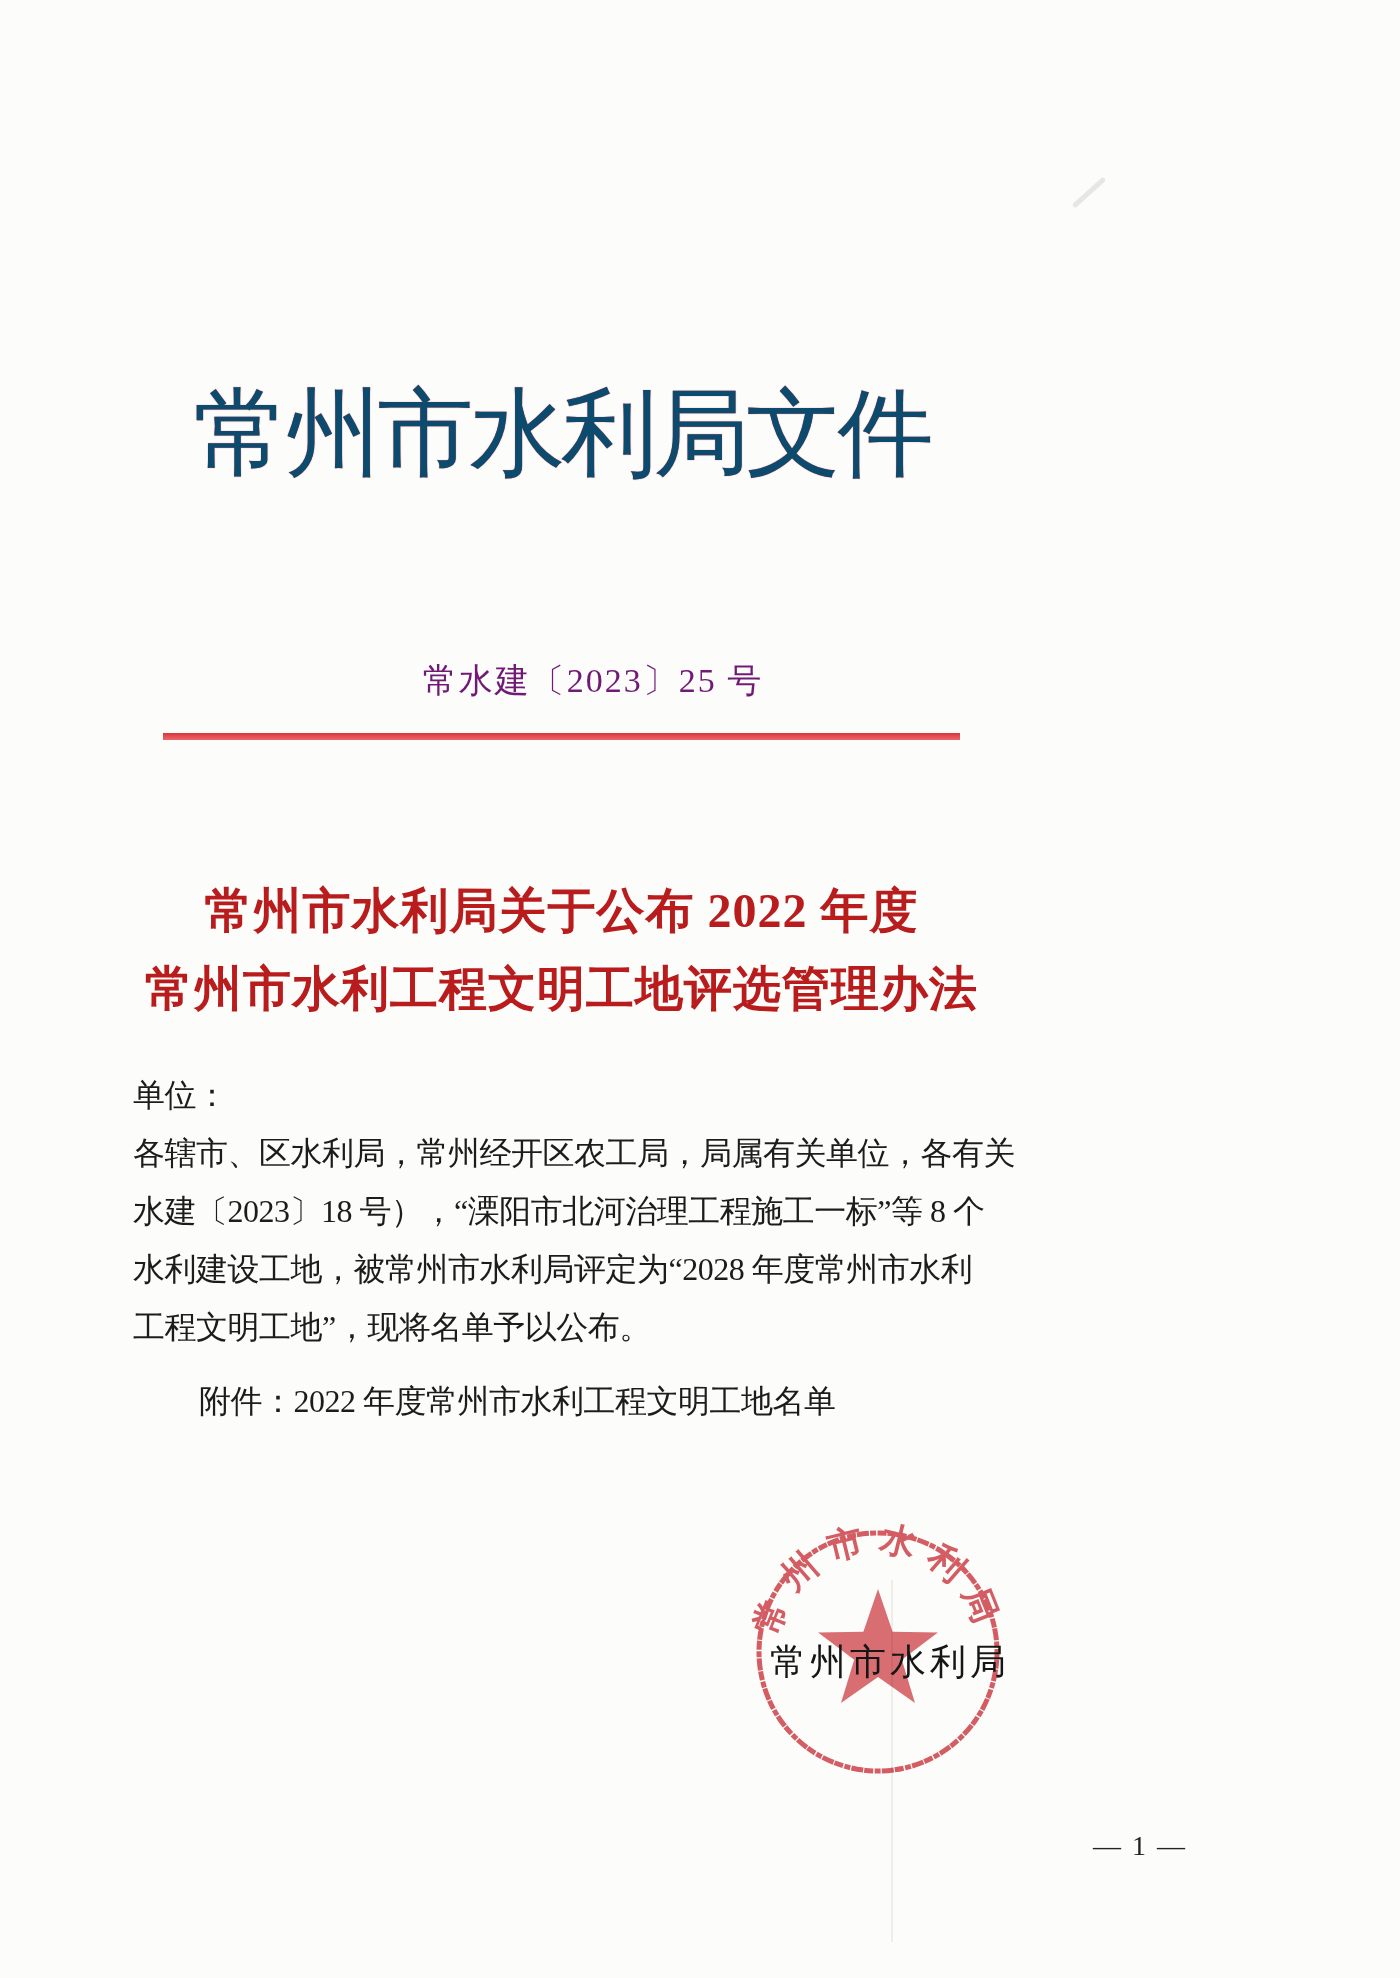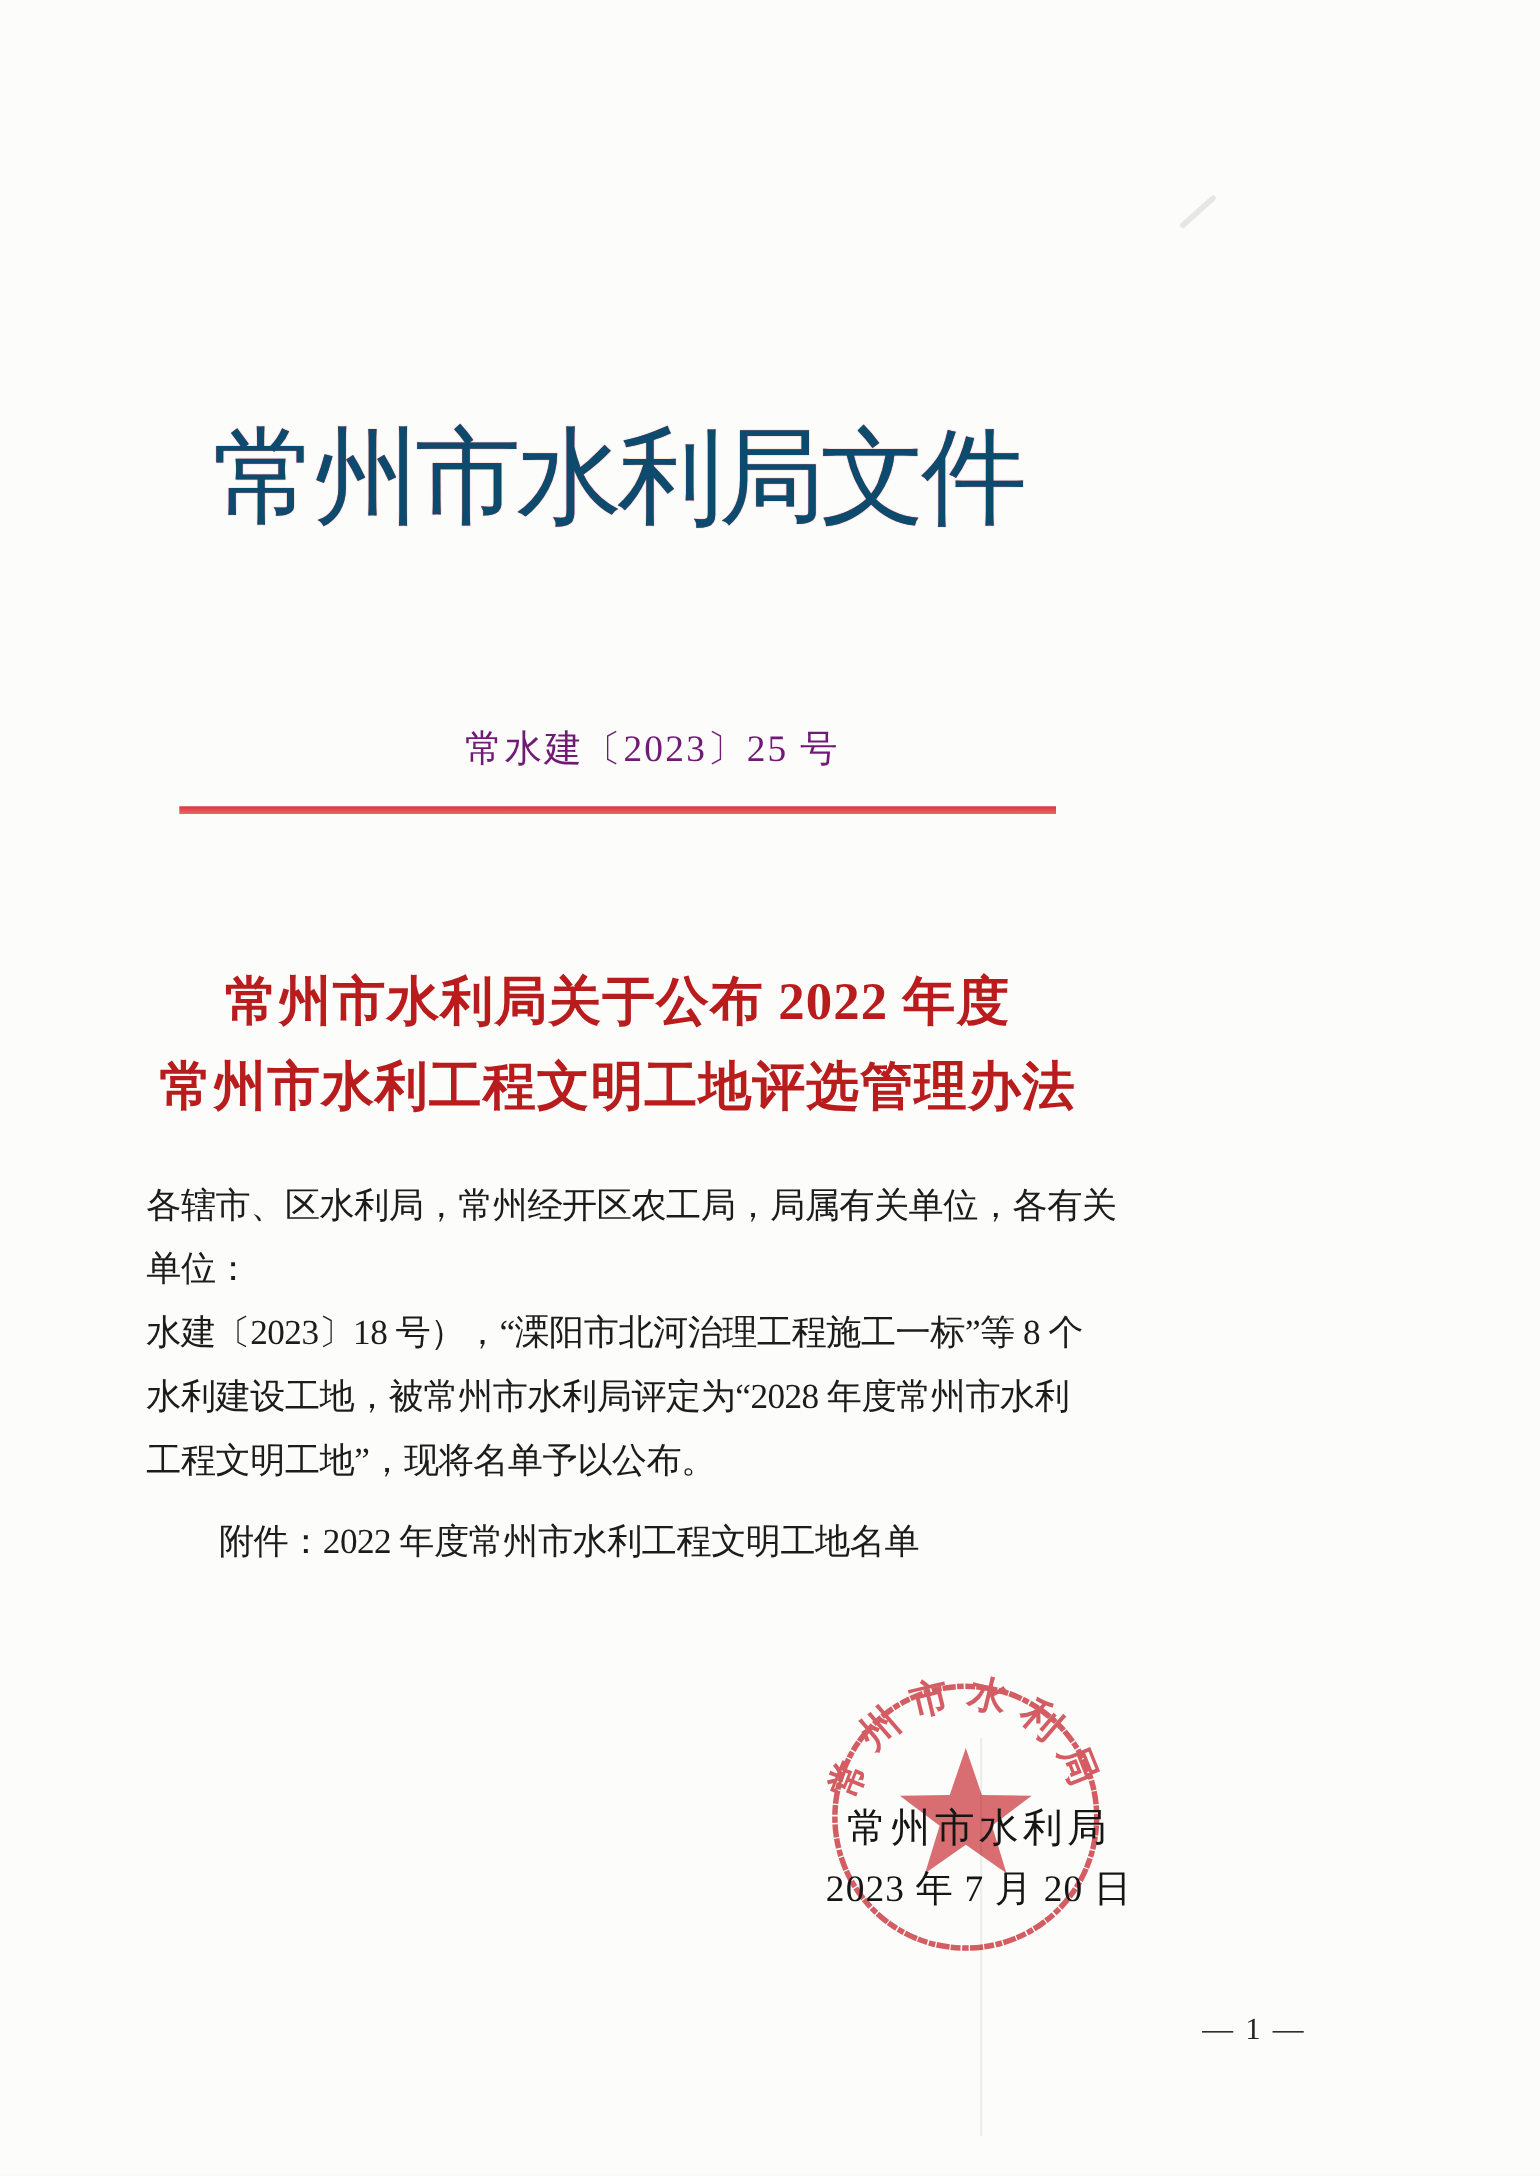--- a/index.html
+++ b/index.html
@@ -92,37 +92,36 @@
   <div class="doc-number">常水建〔2023〕25 号</div>
 
   <div class="red-rule"></div>
 
   <div class="notice-title">
     <div>常州市水利局关于公布 2022 年度</div>
     <div>常州市水利工程文明工地评选管理办法</div>
   </div>
 
   <div class="body-block">
+    <div class="line">单位：</div>
     <div class="line">各辖市、区水利局，常州经开区农工局，局属有关单位，各有关</div>
-    <div class="line">单位：</div>
     <div class="line">水建〔2023〕18 号），“溧阳市北河治理工程施工一标”等 8 个</div>
     <div class="line">水利建设工地，被常州市水利局评定为“2028 年度常州市水利</div>
     <div class="line">工程文明工地”，现将名单予以公布。</div>
     <div class="line indent attachment">附件：2022 年度常州市水利工程文明工地名单</div>
   </div>
 
   <div class="stamp">
     <svg viewBox="-130 -130 260 260" width="260" height="260">
       <circle cx="0" cy="0" r="119" fill="none" stroke="#cf4149" stroke-width="5" stroke-dasharray="6 1.5 9 1 12 1.2"></circle>
       <polygon points="0,-63 14.6,-20.2 59.9,-19.5 23.8,7.7 37.0,50.9 0,25 -37.0,50.9 -23.8,7.7 -59.9,-19.5 -14.6,-20.2" fill="#cf4149" opacity="0.9"></polygon>
       <path id="seal-arc" d="M -92,42 A 101,101 0 1 1 92,42" fill="none"></path>
       <text font-size="35" font-weight="bold" fill="#cf4149" letter-spacing="13" font-family="Liberation Serif, DejaVu Serif, serif">
         <textPath href="#seal-arc" startOffset="50%" text-anchor="middle">常州市水利局</textPath>
       </text>
     </svg>
   </div>
 
   <div class="signature">常州市水利局</div>
-  <div class="sig-date">2023 年 7 月 20 日</div>
 
   <div class="page-number">— 1 —</div>
 
 </div>
 
 </body></html>

